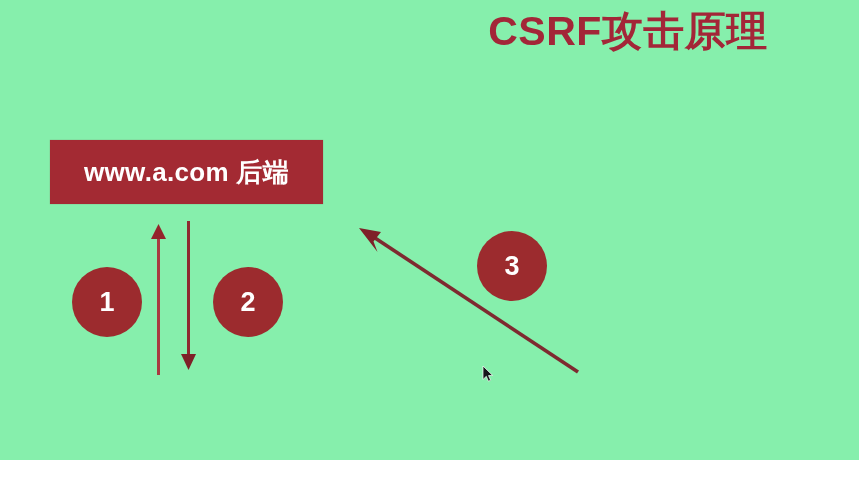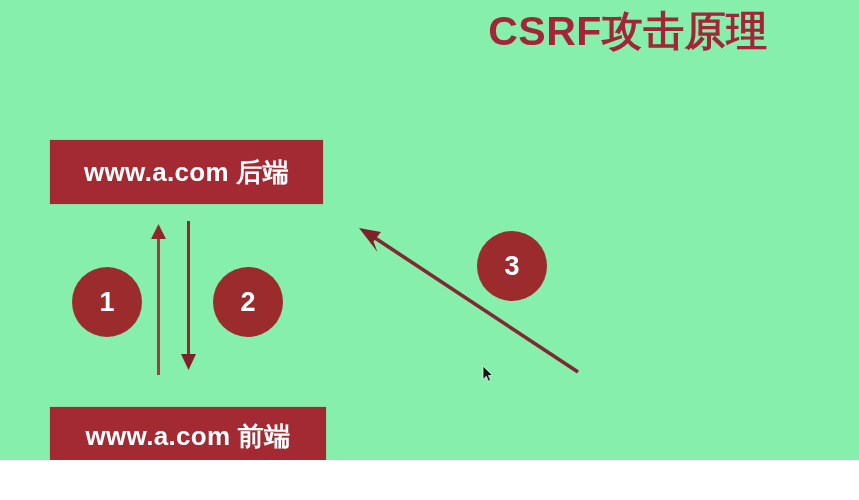--- a/index.html
+++ b/index.html
@@ -128,23 +128,20 @@
     <g>
       <line x1="578" y1="372" x2="372" y2="236" stroke="#7E2A30" stroke-width="3.6"></line>
       <path d="M 359 228 L 381 232 L 373.5 241.5 L 377.5 252 Z" fill="#7E2128"></path>
     </g>
   </svg>
 
   <div class="node-box" id="box-a-backend">
     <span class="node-label">www.a.com 后端</span>
   </div>
 
-  <div class="node-box" id="box-a-frontend">
-    <span class="node-label">www.a.com 前端</span>
-  </div>
 
 
   <div class="step-circle" id="step-1">
     <span>1</span>
   </div>
 
   <div class="step-circle" id="step-2">
     <span>2</span>
   </div>
 

